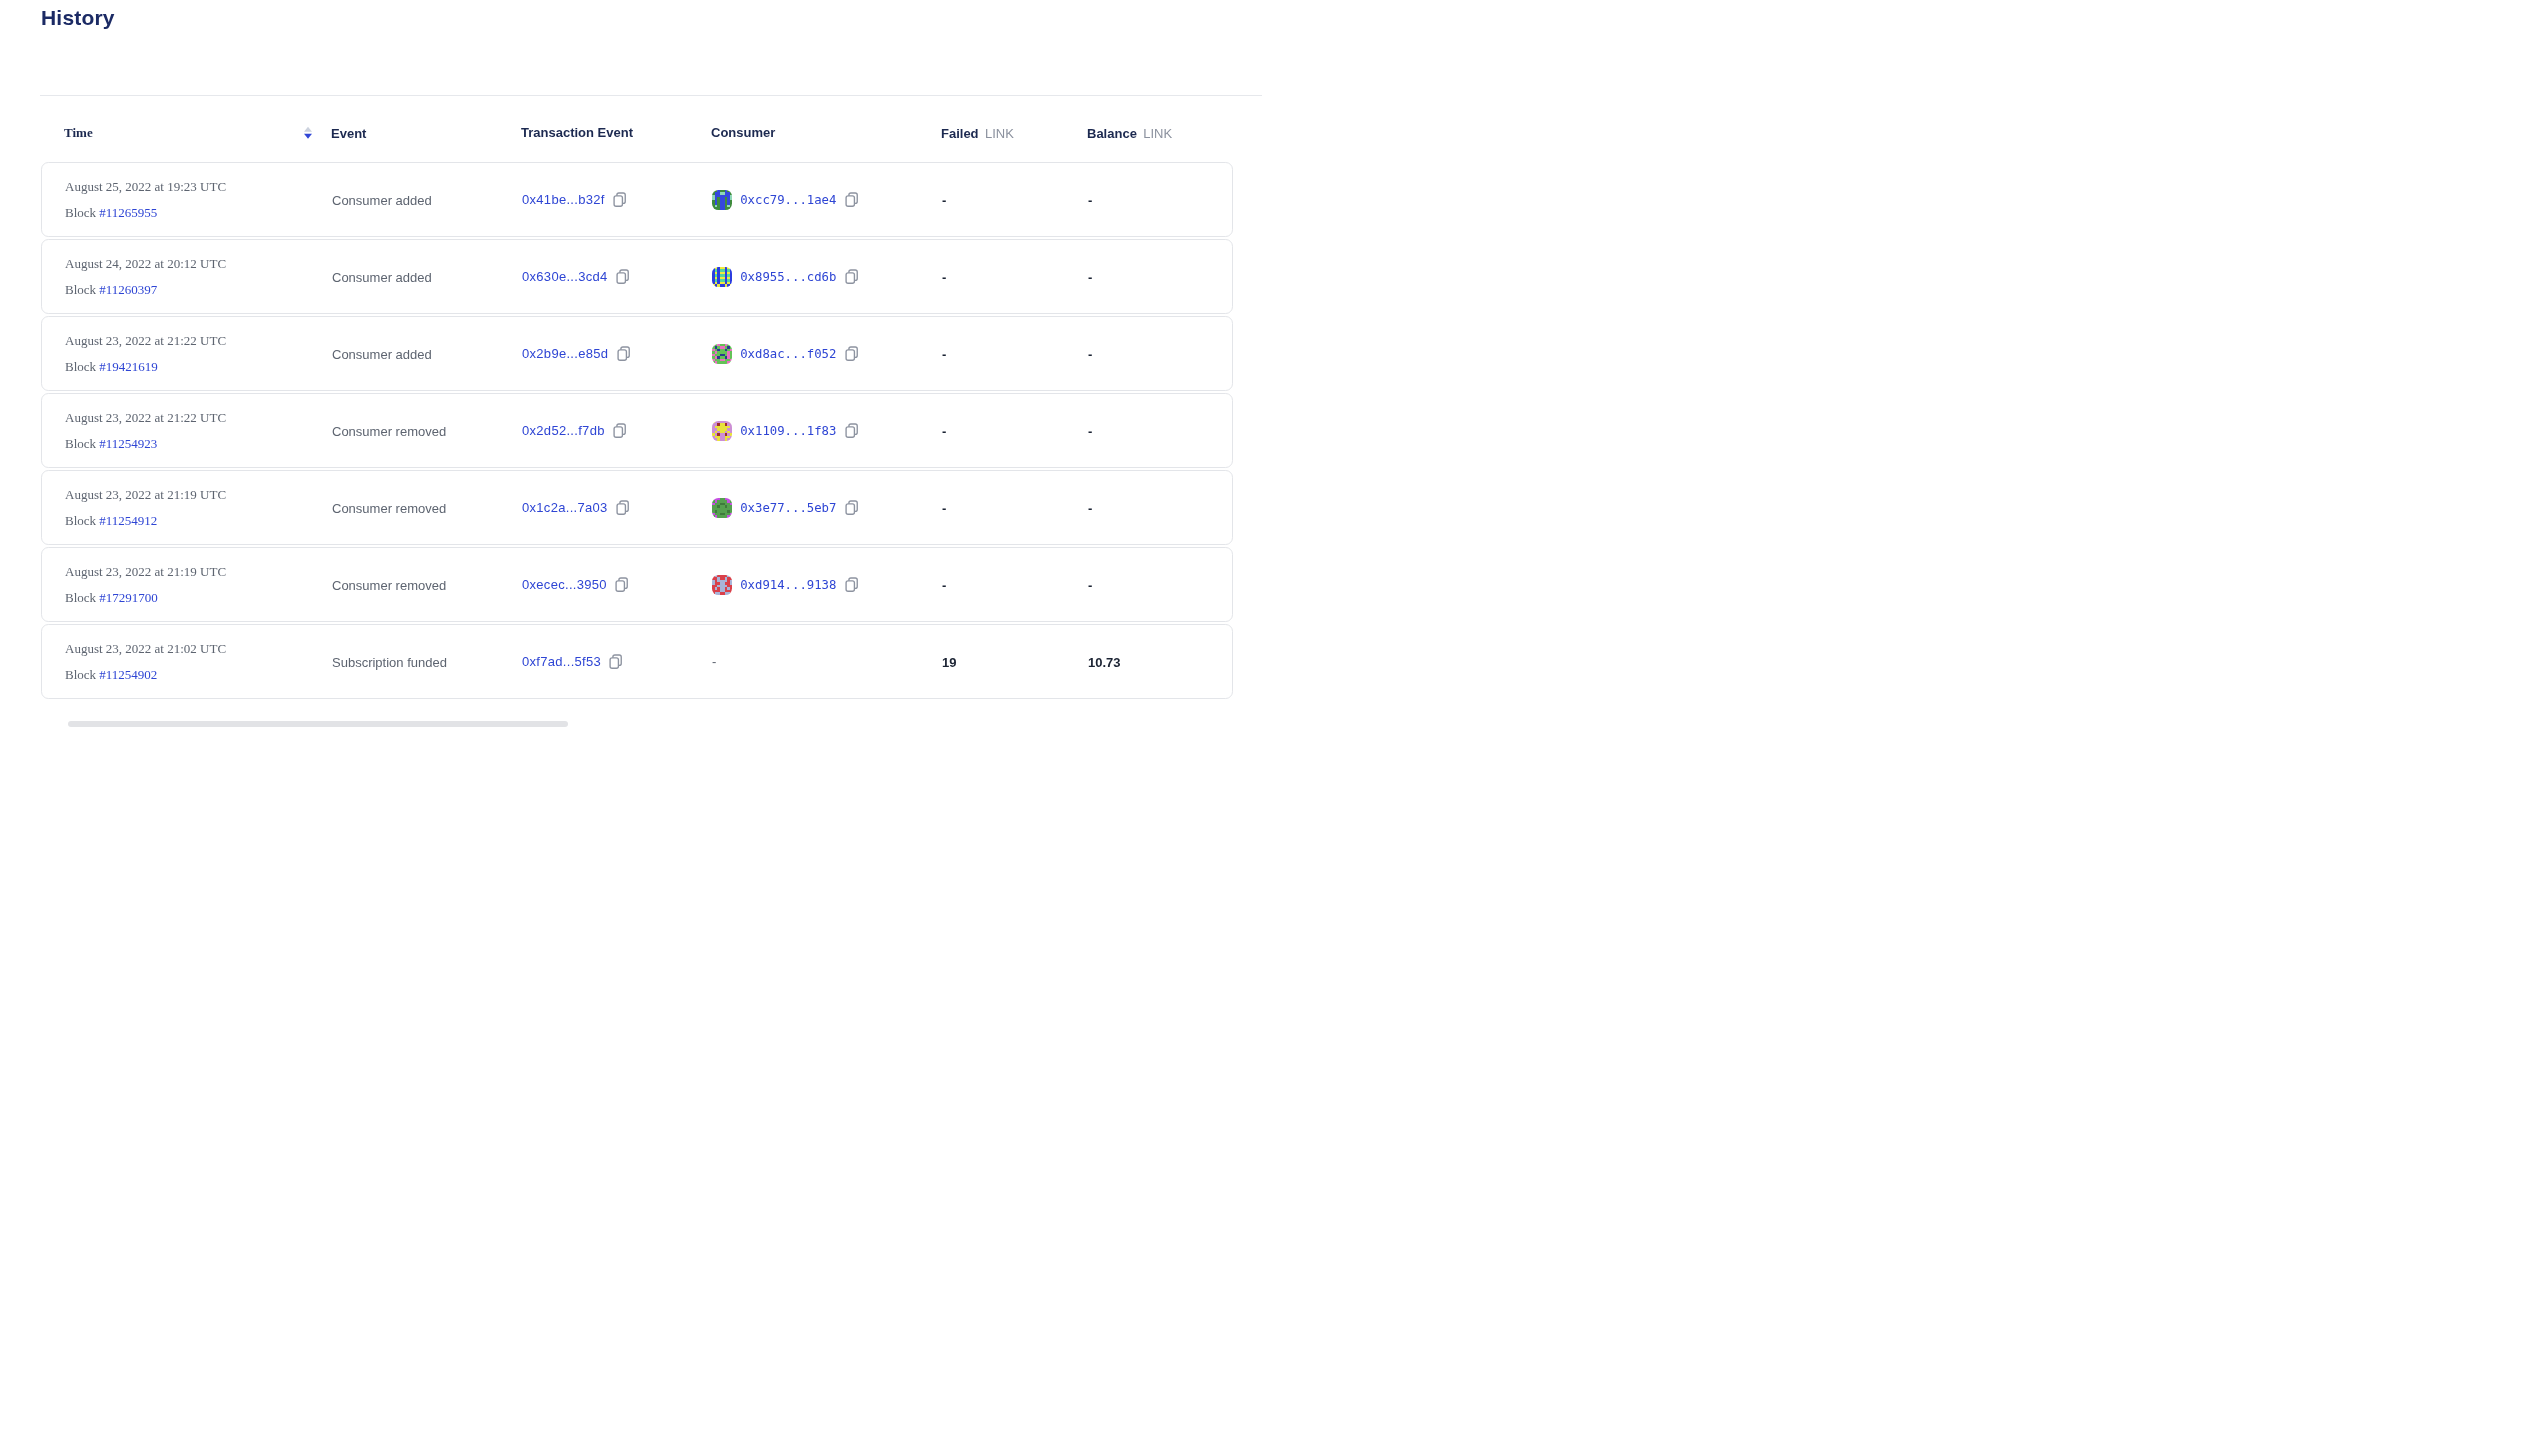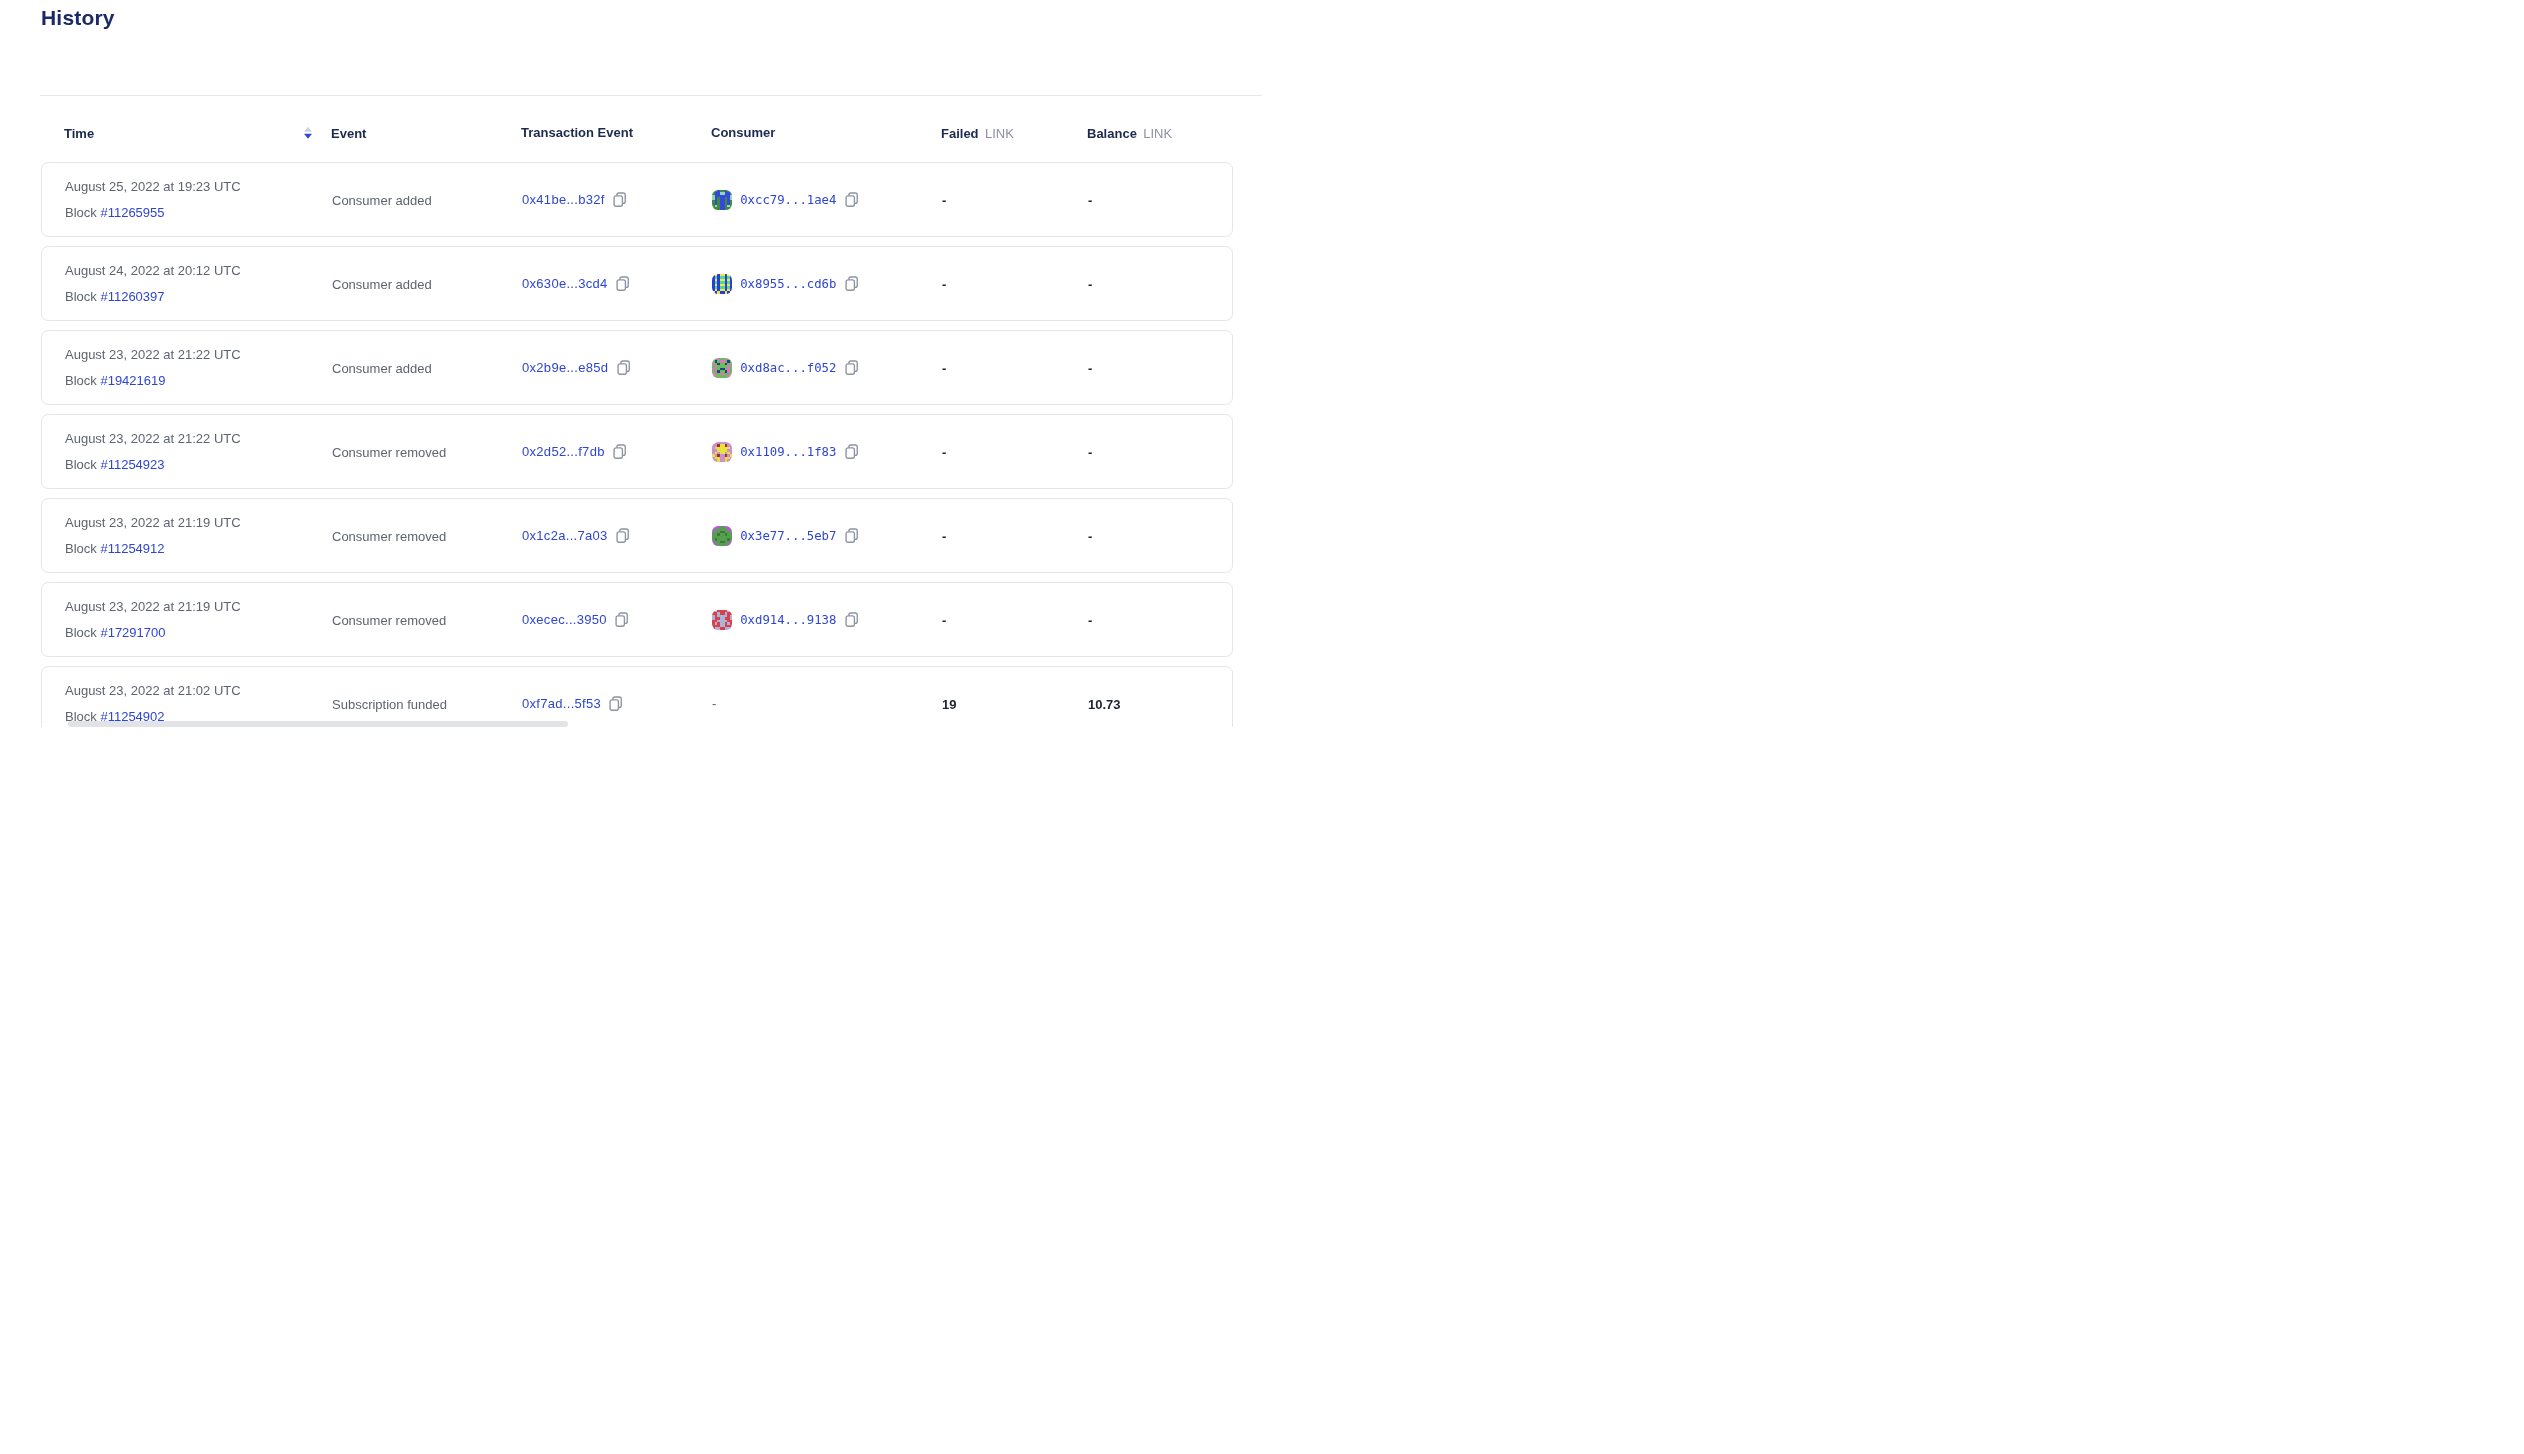--- a/index.html
+++ b/index.html
@@ -16,42 +16,42 @@
     align-items:center; gap:23.6px; z-index:2; }
   .tab { font-size:13.6px; color:#555b66; cursor:pointer; white-space:nowrap; }
   .tab-active-box { width:89px; height:56px; border:2.7px solid #3b51dd; border-radius:7.3px;
     background:#ffffff; display:flex; align-items:center; justify-content:center; }
   .tab-active-box .tab { color:#2c44d8; font-weight:500; }
   .tabs-divider { position:absolute; left:40px; right:0; top:95px; height:0.9px;
     background:#e6e8ec; z-index:1; }
 
   
   .cols { display:flex; align-items:center; }
-  .col-time    { width:267px; position:relative; }
+  .col-time    { width:267px; position:relative;font-family:Liberation Serif, serif; }
   .col-event   { width:190px; }
   .col-tx      { width:190px; display:flex; align-items:center; gap:8.2px; }
   .col-consumer{ width:230px; display:flex; align-items:center; gap:8.2px; }
   .col-amount  { width:146px; }
   .col-balance { flex:1; }
 
   
   .table-header { position:absolute; left:41px; width:1192px; top:119px; height:27px;
     padding-left:23px; }
   .table-header .hdr { font-size:13px; font-weight:600; color:#1c2950; }
   .hdr-unit { font-size:13px; font-weight:400; color:#8b919e; margin-left:6.4px; }
   .sort-indicator { position:absolute; left:240px; top:50%; transform:translateY(-50%);
     display:flex; flex-direction:column; gap:2.7px; cursor:pointer; }
   .sort-up { width:0; height:0; border-left:4.5px solid transparent;
     border-right:4.5px solid transparent; border-bottom:5.5px solid #ccd2de; }
   .sort-down { width:0; height:0; border-left:4.5px solid transparent;
     border-right:4.5px solid transparent; border-top:5.5px solid #3247d6; }
 
   
   .table-body { position:absolute; left:41px; top:162px; width:1192px;
-    display:flex; flex-direction:column; gap:9px; }
+    display:flex; flex-direction:column; gap:2px; }
   .row-card { height:75px; background:#ffffff; border:0.9px solid #e3e5e9;
     border-radius:7.3px; padding-left:23px; }
   .time-lines { line-height:25.4px; font-size:13px; color:#5d6470; }
   .block-link { color:#2e45d4; cursor:pointer; }
   .event-text { font-size:13px; color:#5d6470; }
   .tx-link { font-size:13px; color:#2e45d4; letter-spacing:0.3px; cursor:pointer; }
   .consumer-addr { font-family:"DejaVu Sans Mono", monospace; font-size:12.3px;
     color:#2e45d4; cursor:pointer; }
   .consumer-addr.muted-dash { font-family:"Liberation Sans", sans-serif;
     color:#5d6470; cursor:default; font-size:13px; }

